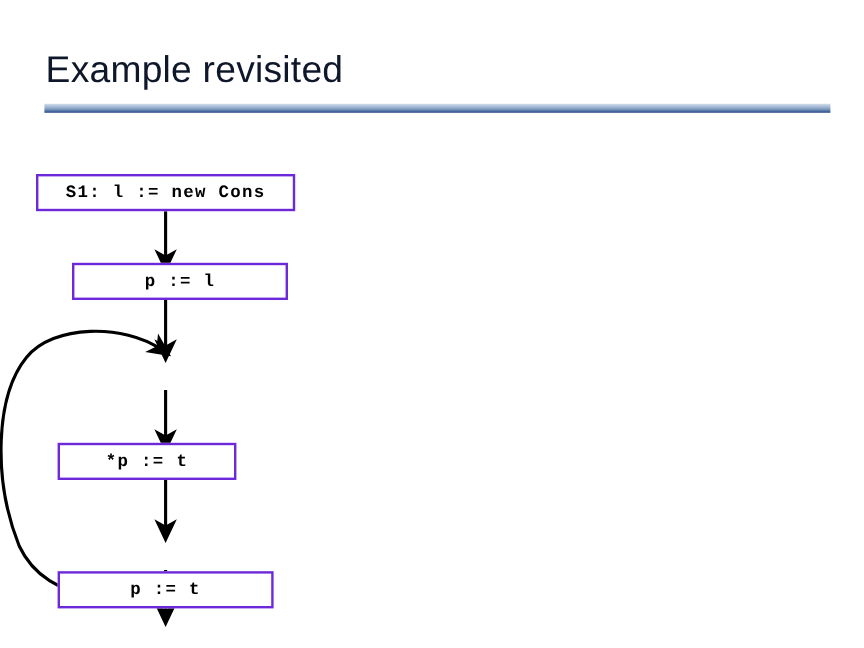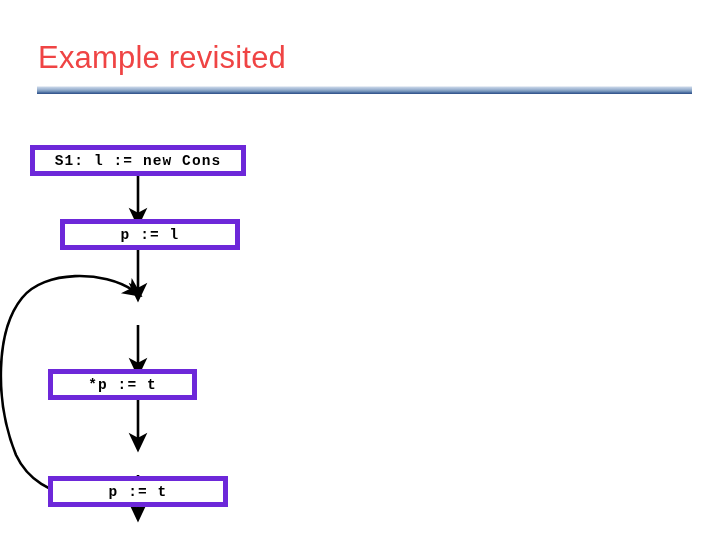--- a/index.html
+++ b/index.html
@@ -18,21 +18,21 @@
 
   
   #slide-title {
     position: absolute;
     left: 38px;
     top: 40px;
     font-family: "Liberation Sans", sans-serif;
     font-size: 31px;
     line-height: 36px;
     font-weight: 400;
-    color: #ef4444;
+    color: #0f172a;
     letter-spacing: 0.2px;
     white-space: nowrap;
   }
 
   
   #title-rule {
     position: absolute;
     left: 37px;
     top: 86px;
     width: 655px;
@@ -51,21 +51,21 @@
   #flow {
     position: absolute;
     left: 0;
     top: 0;
     width: 720px;
     height: 540px;
   }
   .node {
     position: absolute;
     box-sizing: border-box;
-    border: 5px solid #6d28d9;
+    border: 2px solid #6d28d9;
     background: #ffffff;
     font-family: "Liberation Mono", monospace;
     font-size: 14.5px;
     font-weight: bold;
     color: #000000;
     letter-spacing: 1.1px;
     display: flex;
     align-items: center;
     justify-content: center;
     white-space: nowrap;

